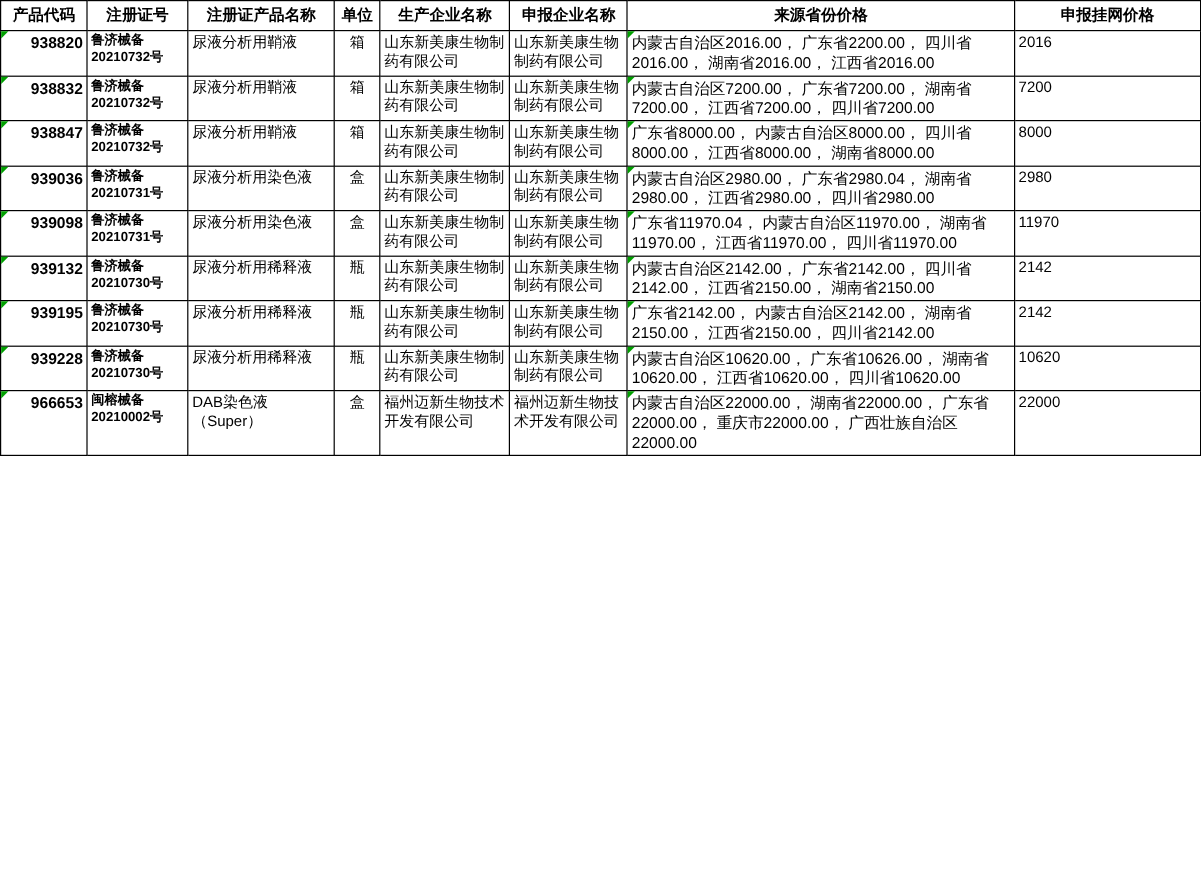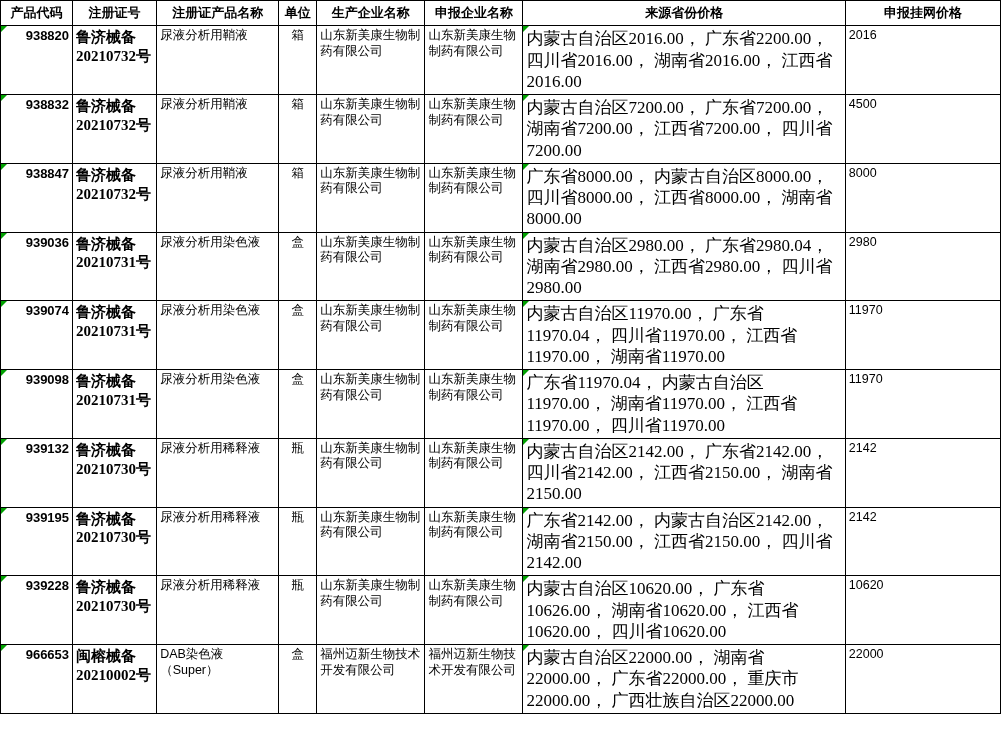--- a/index.html
+++ b/index.html
@@ -38,26 +38,26 @@
   col.c-code    { width: 72px; }
   col.c-reg     { width: 84px; }
   col.c-name    { width: 122px; }
   col.c-unit    { width: 38px; }
   col.c-mfr     { width: 108px; }
   col.c-decl    { width: 98px; }
   col.c-src     { width: 322px; }
   col.c-price   { width: 155px; }
 
   td.code  { font-weight: bold; text-align: right; vertical-align: middle; font-size: 13px; }
-  td.reg   { font-weight: bold; font-size: 15px; font-family: Liberation Serif, serif; }
+  td.reg   { font-weight: bold; font-size: 11px; }
   td.name  { font-size: 12.5px; }
   td.unit  { text-align: center; vertical-align: middle; font-size: 12.5px; }
   td.mfr   { font-size: 12.5px; }
   td.decl  { font-size: 12.5px; }
-  td.src   { font-size: 17px; font-family: Liberation Serif, serif; }
+  td.src   { font-size: 13px; }
   td.price { text-align: left; vertical-align: top; font-size: 12.5px; }
 
   
   td.marker {
     position: relative;
   }
   td.marker::before {
     content: "";
     position: absolute;
     top: 0;
@@ -106,51 +106,41 @@
       <td class="price">2016</td>
     </tr>
     <tr>
       <td class="code marker">938832</td>
       <td class="reg">鲁济械备20210732号</td>
       <td class="name">尿液分析用鞘液</td>
       <td class="unit">箱</td>
       <td class="mfr">山东新美康生物制药有限公司</td>
       <td class="decl">山东新美康生物制药有限公司</td>
       <td class="src marker">内蒙古自治区7200.00， 广东省7200.00， 湖南省7200.00， 江西省7200.00， 四川省7200.00</td>
-      <td class="price">4500</td>
+      <td class="price">7200</td>
     </tr>
     <tr>
       <td class="code marker">938847</td>
       <td class="reg">鲁济械备20210732号</td>
       <td class="name">尿液分析用鞘液</td>
       <td class="unit">箱</td>
       <td class="mfr">山东新美康生物制药有限公司</td>
       <td class="decl">山东新美康生物制药有限公司</td>
       <td class="src marker">广东省8000.00， 内蒙古自治区8000.00， 四川省8000.00， 江西省8000.00， 湖南省8000.00</td>
       <td class="price">8000</td>
     </tr>
     <tr>
       <td class="code marker">939036</td>
       <td class="reg">鲁济械备20210731号</td>
       <td class="name">尿液分析用染色液</td>
       <td class="unit">盒</td>
       <td class="mfr">山东新美康生物制药有限公司</td>
       <td class="decl">山东新美康生物制药有限公司</td>
       <td class="src marker">内蒙古自治区2980.00， 广东省2980.04， 湖南省2980.00， 江西省2980.00， 四川省2980.00</td>
       <td class="price">2980</td>
-    </tr>
-    <tr>
-      <td class="code marker">939074</td>
-      <td class="reg">鲁济械备20210731号</td>
-      <td class="name">尿液分析用染色液</td>
-      <td class="unit">盒</td>
-      <td class="mfr">山东新美康生物制药有限公司</td>
-      <td class="decl">山东新美康生物制药有限公司</td>
-      <td class="src marker">内蒙古自治区11970.00， 广东省11970.04， 四川省11970.00， 江西省11970.00， 湖南省11970.00</td>
-      <td class="price">11970</td>
     </tr>
     <tr>
       <td class="code marker">939098</td>
       <td class="reg">鲁济械备20210731号</td>
       <td class="name">尿液分析用染色液</td>
       <td class="unit">盒</td>
       <td class="mfr">山东新美康生物制药有限公司</td>
       <td class="decl">山东新美康生物制药有限公司</td>
       <td class="src marker">广东省11970.04， 内蒙古自治区11970.00， 湖南省11970.00， 江西省11970.00， 四川省11970.00</td>
       <td class="price">11970</td>

